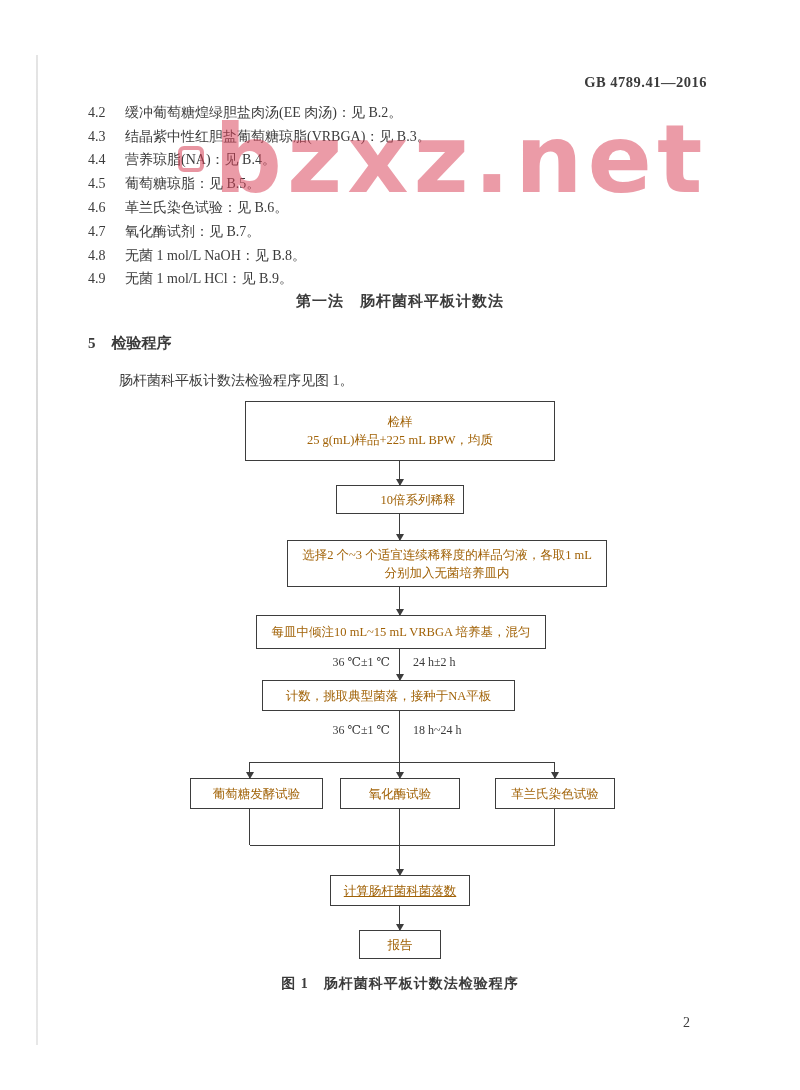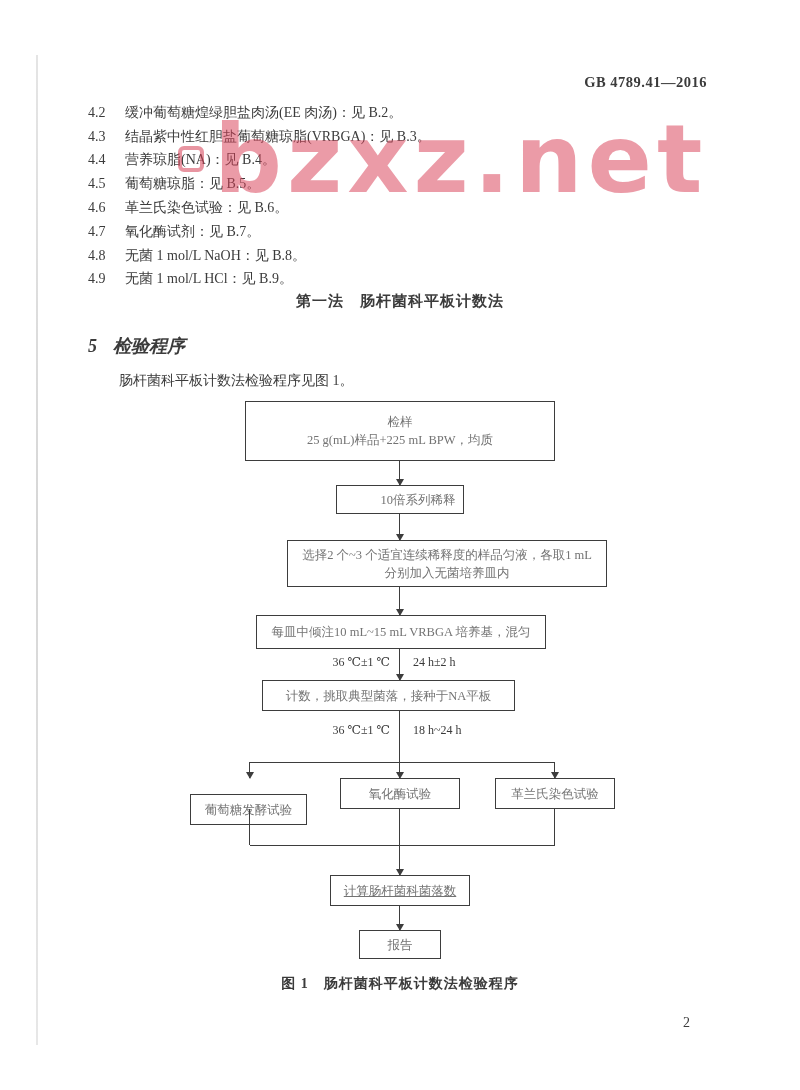--- a/index.html
+++ b/index.html
@@ -44,29 +44,29 @@
   .reagent-row { display:flex; height:23.8px; align-items:center; }
   .reagent-num { width:37px; flex:0 0 37px; }
   
   .method-title {
     position:absolute; top:292px; left:0; width:100%;
     text-align:center; font-weight:bold; font-size:15px;
     letter-spacing:1px;
   }
   .clause5 {
     position:absolute; top:334px; left:88px;
-    font-weight:bold; font-size:18px;font-style:italic;
+    font-weight:bold; font-size:15px;
   }
   .clause5 .num { margin-right:16px; }
   .intro { position:absolute; top:372px; left:119px; font-size:14px; }
   
   .fc-box {
     position:absolute; border:1.3px solid #3d3d3d; background:#fff;
     display:flex; flex-direction:column; justify-content:center; align-items:center;
-    text-align:center; font-size:12.5px; line-height:18px; color:#737373;
+    text-align:center; font-size:12.5px; line-height:18px; color:#a16207;
     padding:0 4px;
   }
   .vline, .varrow { position:absolute; width:0; border-left:1.3px solid #3d3d3d; }
   .varrow::after {
     content:""; position:absolute; bottom:-1px; left:-4.3px;
     width:0; height:0;
     border-left:4.5px solid transparent; border-right:4.5px solid transparent;
     border-top:7px solid #3d3d3d;
   }
   .hline { position:absolute; height:0; border-top:1.3px solid #3d3d3d; }
@@ -169,21 +169,21 @@
 
   <div class="vline" style="left:399px; top:711px; height:51px;"></div>
   <div class="cond right-align" style="left:285px; top:723px; width:105px;">36 ℃±1 ℃</div>
   <div class="cond" style="left:413px; top:723px;">18 h~24 h</div>
 
   <div class="hline" style="left:250px; top:762px; width:305px;"></div>
   <div class="varrow" style="left:249px; top:762px; height:16px;"></div>
   <div class="varrow" style="left:399px; top:762px; height:16px;"></div>
   <div class="varrow" style="left:554px; top:762px; height:16px;"></div>
 
-  <div class="fc-box" style="left:190px; top:778px; width:117px; height:31px;margin-top:16px;">
+  <div class="fc-box" style="left:190px; top:778px; width:133px; height:31px;">
     <div>葡萄糖发酵试验</div>
   </div>
   <div class="fc-box" style="left:340px; top:778px; width:120px; height:31px;">
     <div>氧化酶试验</div>
   </div>
   <div class="fc-box" style="left:495px; top:778px; width:120px; height:31px;">
     <div>革兰氏染色试验</div>
   </div>
 
   <div class="vline" style="left:249px; top:809px; height:36px;"></div>

